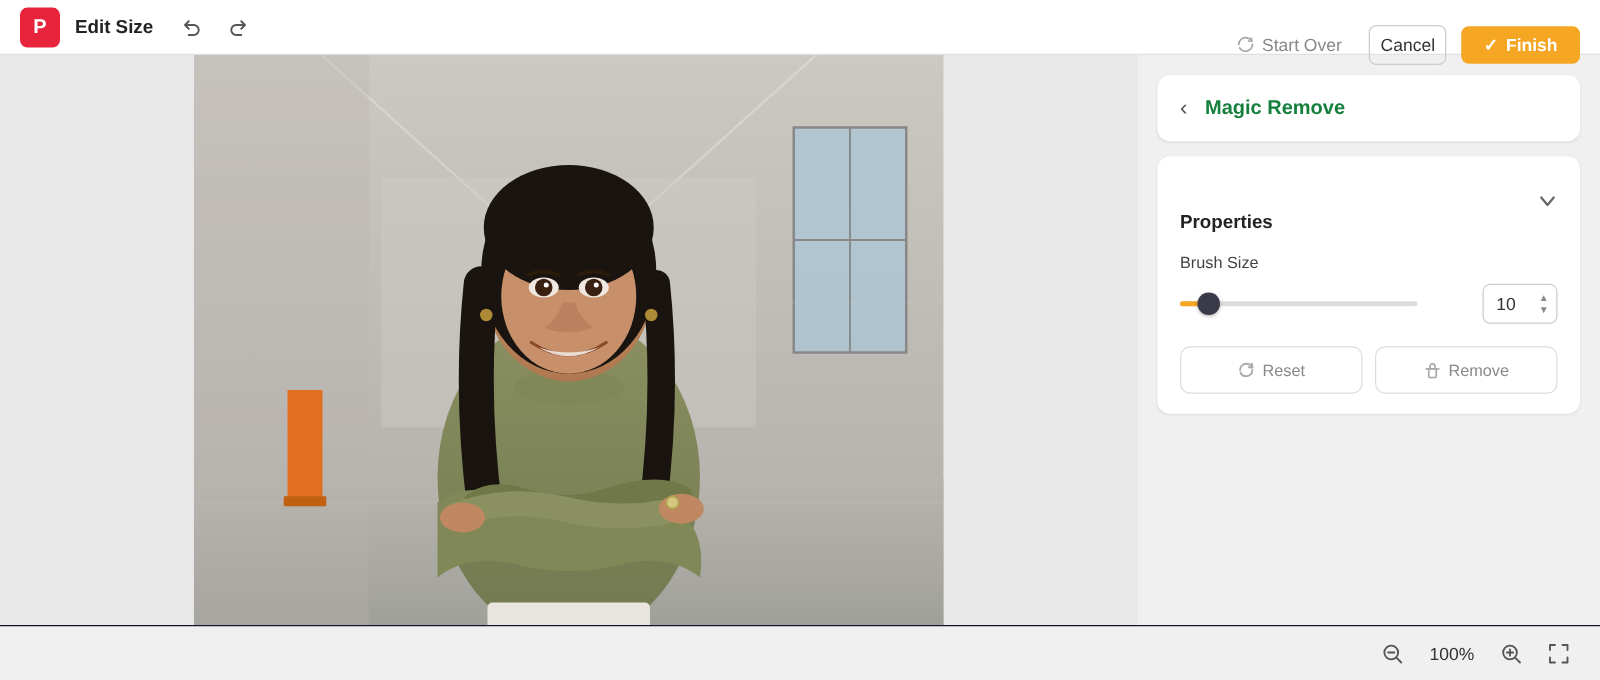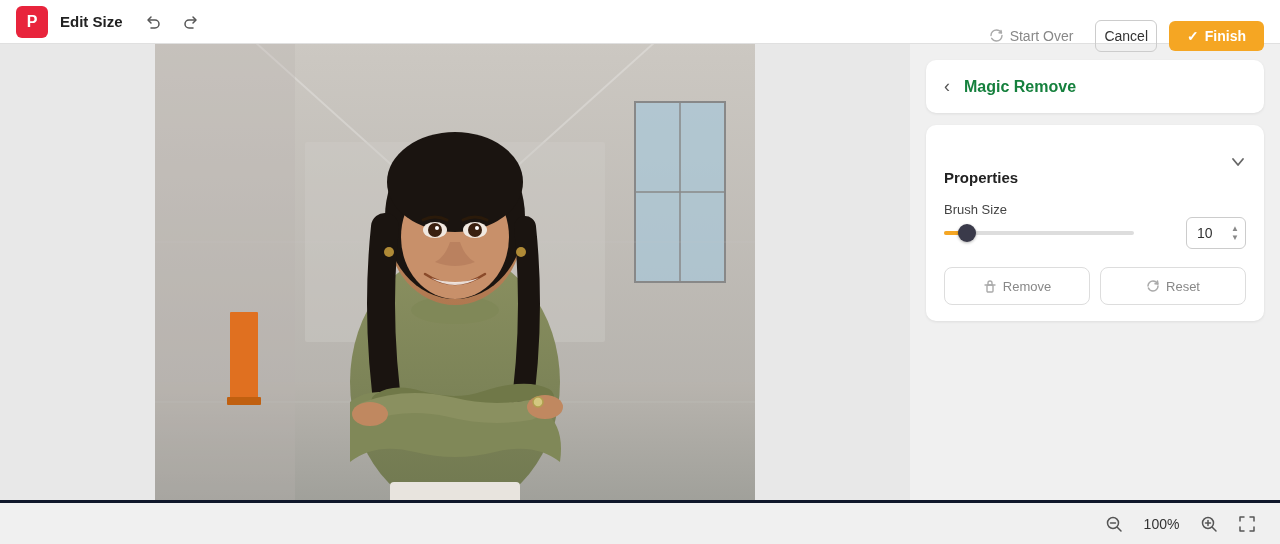--- a/index.html
+++ b/index.html
@@ -174,20 +174,21 @@
     .properties-title {
       font-size: 15px;
       font-weight: 600;
       color: #222;
       margin-top: 28px;
     }
     .brush-size-label {
       font-size: 13px;
       color: #444;
       font-weight: 500;
+      margin-bottom: 10px;
     }
     .brush-size-row {
       display: flex;
       align-items: center;
       gap: 12px;
       margin-bottom: 18px;
     }
     .slider-track {
       flex: 1;
       height: 4px;
@@ -256,21 +257,21 @@
       gap: 6px;
       font-size: 13px;
       color: #888;
       font-weight: 500;
     }
 
     
     .footer {
       height: 44px;
       background: #f0f0f0;
-      border-top: 3px solid #0f172a;
+      border-top: 1px solid #0f172a;
       display: flex;
       align-items: center;
       justify-content: flex-end;
       padding: 0 20px;
       gap: 12px;
     }
     .zoom-btn {
       background: transparent;
       border: none;
       cursor: pointer;
@@ -474,33 +475,33 @@
           <div class="spinner-arrows">
             <span class="spinner-arrow">▲</span>
             <span class="spinner-arrow">▼</span>
           </div>
         </div>
       </div>
 
       <div class="action-buttons">
         <button class="action-btn">
           <svg width="14" height="14" viewBox="0 0 14 14" fill="none">
+            <path d="M2 7C2 4.24 4.24 2 7 2C9 2 10.8 3.2 11.6 5" stroke="#aaa" stroke-width="1.5" stroke-linecap="round"></path>
+            <path d="M12 7C12 9.76 9.76 12 7 12C5 12 3.2 10.8 2.4 9" stroke="#aaa" stroke-width="1.5" stroke-linecap="round"></path>
+            <path d="M11.5 2L12 5L9 4.8" stroke="#aaa" stroke-width="1.5" stroke-linecap="round" stroke-linejoin="round"></path>
+          </svg>
+          <span>Reset</span>
+        </button>
+        <button class="action-btn">
+          <svg width="14" height="14" viewBox="0 0 14 14" fill="none">
             <rect x="4" y="6" width="6" height="7" rx="1" stroke="#aaa" stroke-width="1.4"></rect>
             <path d="M2 6H12" stroke="#aaa" stroke-width="1.4" stroke-linecap="round"></path>
             <path d="M5 6V4C5 3 5.5 2 7 2C8.5 2 9 3 9 4V6" stroke="#aaa" stroke-width="1.4" stroke-linecap="round"></path>
           </svg>
           <span>Remove</span>
-        </button>
-        <button class="action-btn">
-          <svg width="14" height="14" viewBox="0 0 14 14" fill="none">
-            <path d="M2 7C2 4.24 4.24 2 7 2C9 2 10.8 3.2 11.6 5" stroke="#aaa" stroke-width="1.5" stroke-linecap="round"></path>
-            <path d="M12 7C12 9.76 9.76 12 7 12C5 12 3.2 10.8 2.4 9" stroke="#aaa" stroke-width="1.5" stroke-linecap="round"></path>
-            <path d="M11.5 2L12 5L9 4.8" stroke="#aaa" stroke-width="1.5" stroke-linecap="round" stroke-linejoin="round"></path>
-          </svg>
-          <span>Reset</span>
         </button>
       </div>
     </div>
 
   </div>
 </div>
 
 <div class="footer">
   <button class="zoom-btn" title="Zoom Out">
     <svg width="18" height="18" viewBox="0 0 18 18" fill="none">

